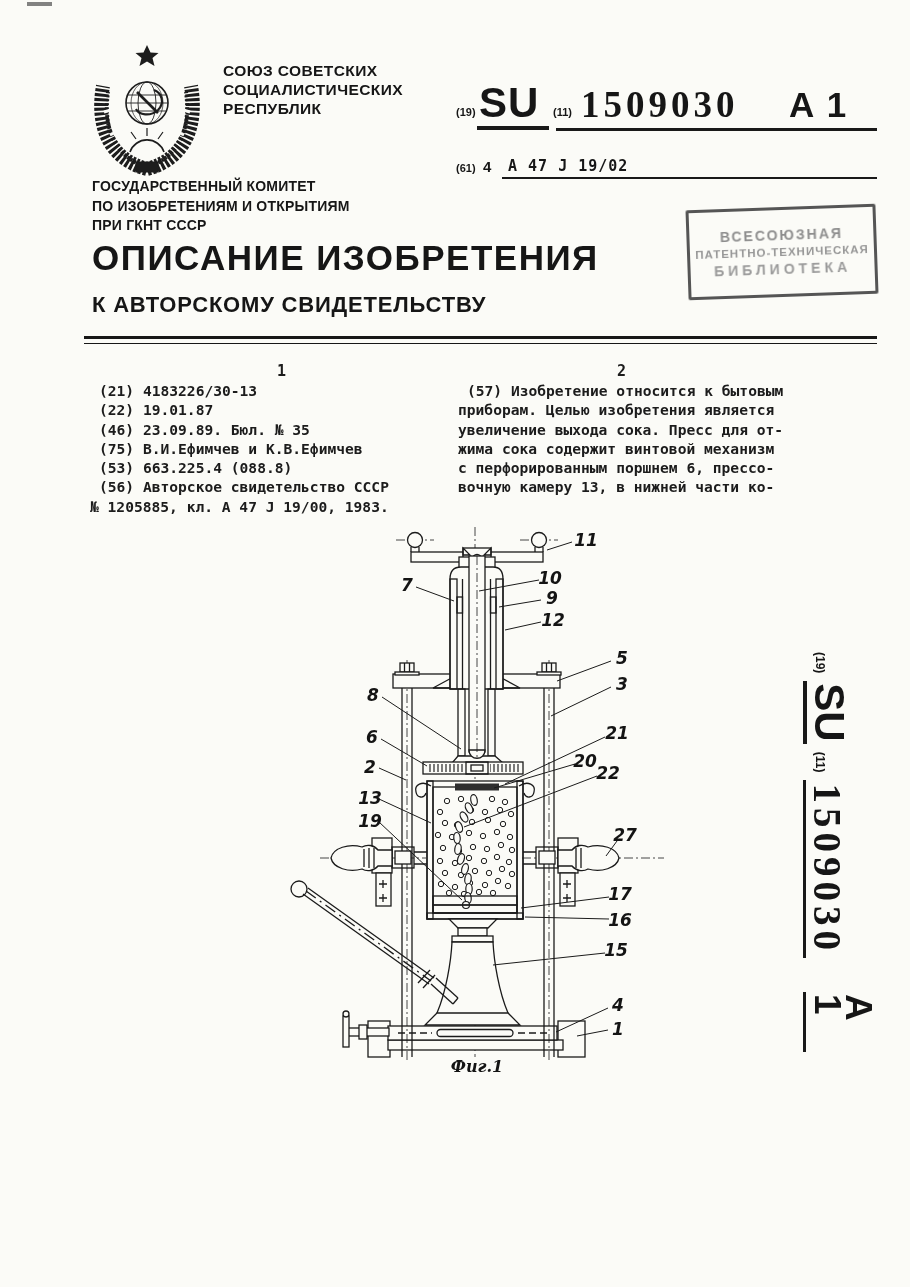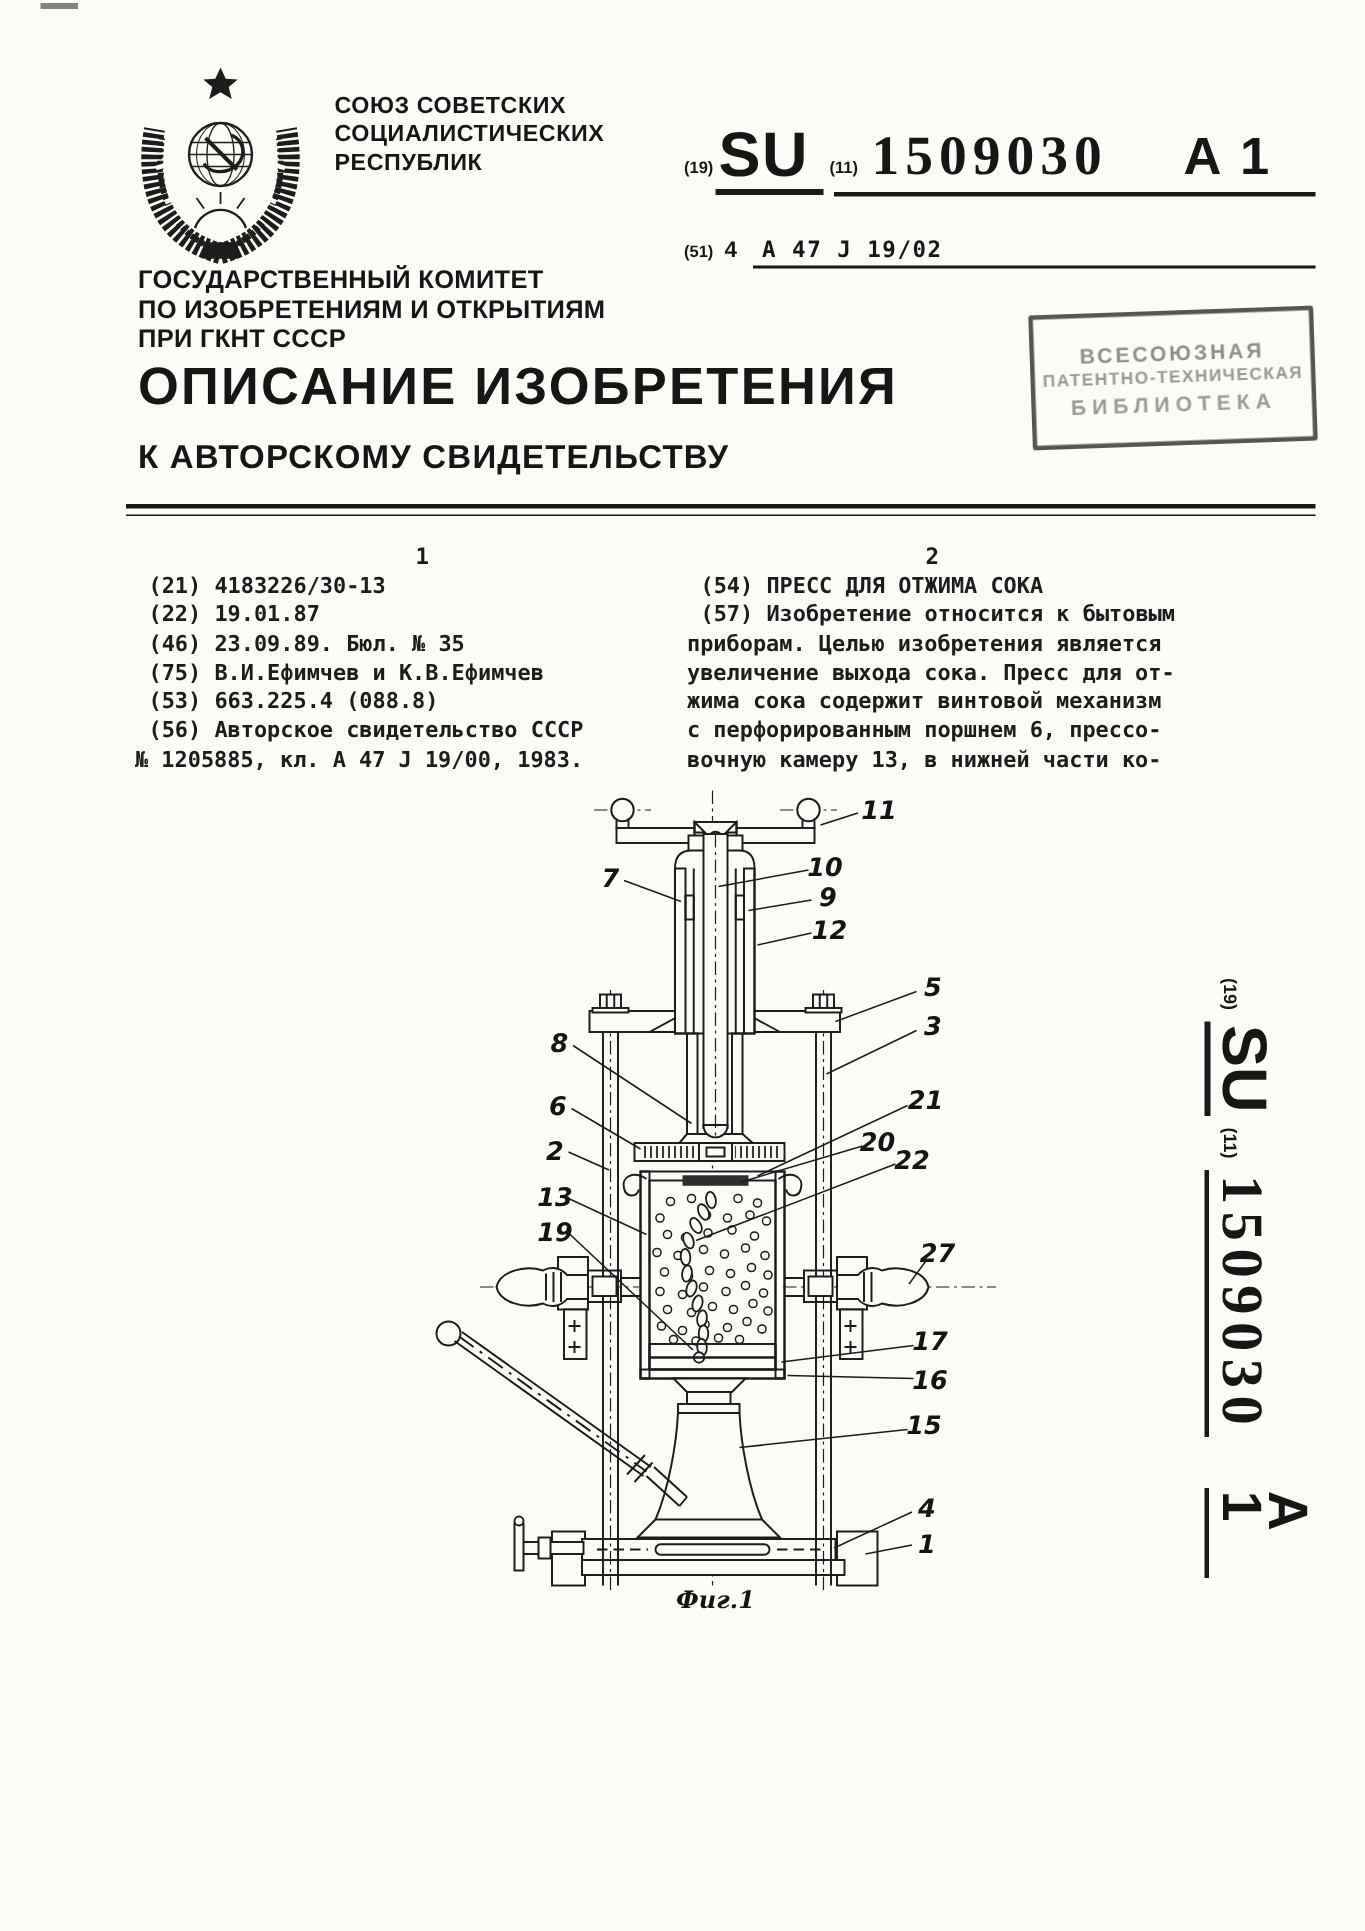--- a/index.html
+++ b/index.html
@@ -3,21 +3,21 @@
 <meta charset="utf-8">
 <style>
   html,body{margin:0;padding:0;background:#888;}
   .page{position:relative;width:910px;height:1287px;background:#fbfbf7;overflow:hidden;
         font-family:"Liberation Sans",sans-serif;color:#161616;}
   .abs{position:absolute;}
 
   
   .corner-mark{left:27px;top:2px;width:25px;height:4px;background:#5a5a5a;opacity:.75;}
   .union-text{left:223px;top:61px;font-size:15.5px;font-weight:bold;line-height:19px;letter-spacing:.4px;}
-  .committee-text{left:92px;top:177px;font-size:17px;font-weight:bold;line-height:19.5px;letter-spacing:.2px;}
+  .committee-text{left:92px;top:177px;font-size:14px;font-weight:bold;line-height:19.5px;letter-spacing:.2px;}
   .tiny{font-size:11px;font-weight:bold;}
   .su-big{left:479px;top:82px;font-size:42px;font-weight:bold;letter-spacing:1px;line-height:1;}
   .su-under{left:477px;top:126px;width:72px;height:4px;background:#191919;}
   .num-big{left:581px;top:86px;font-family:"Liberation Serif",serif;font-weight:bold;font-size:37px;letter-spacing:4px;line-height:1;}
   .kind-big{left:789px;top:87px;font-size:35px;font-weight:bold;letter-spacing:2px;line-height:1;}
   .num-under{left:556px;top:128px;width:321px;height:3px;background:#191919;}
   .cls-val{left:508px;top:157px;font-family:"DejaVu Sans Mono",monospace;font-size:15px;font-weight:bold;letter-spacing:1px;}
   .cls-under{left:502px;top:177px;width:375px;height:2px;background:#191919;}
   .stamp{left:687px;top:207px;width:184px;height:84px;border:3px solid #555;border-radius:2px;
          transform:rotate(-2deg);display:flex;flex-direction:column;justify-content:center;align-items:center;
@@ -92,21 +92,21 @@
     </div>
 
   <span class="abs tiny" style="left:456px;top:106px">(19)</span>
   <span class="abs su-big">SU</span>
   <div class="abs su-under"></div>
   <span class="abs tiny" style="left:553px;top:106px">(11)</span>
   <span class="abs num-big">1509030</span>
   <span class="abs kind-big">A 1</span>
   <div class="abs num-under"></div>
 
-  <span class="abs tiny" style="left:456px;top:162px">(51)</span>
+  <span class="abs tiny" style="left:456px;top:162px">(61)</span>
   <span class="abs" style="left:483px;top:158px;font-size:15px;font-weight:bold">4</span>
   <span class="abs cls-val">A 47 J 19/02</span>
   <div class="abs cls-under"></div>
 
   <div class="abs stamp">
     <div class="s1">ВСЕСОЮЗНАЯ</div>
     <div class="s2">ПАТЕНТНО-ТЕХНИЧЕСКАЯ</div>
     <div class="s3">БИБЛИОТЕКА</div>
   </div>
 
@@ -122,21 +122,20 @@
       <div class="ind">(21) 4183226/30-13</div>
       <div class="ind">(22) 19.01.87</div>
       <div class="ind">(46) 23.09.89. Бюл. № 35</div>
       <div class="ind">(75) В.И.Ефимчев и К.В.Ефимчев</div>
       <div class="ind">(53) 663.225.4 (088.8)</div>
       <div class="ind">(56) Авторское свидетельство СССР</div>
       <div>№ 1205885, кл. A 47 J 19/00, 1983.</div>
     </div>
 
   <div class="abs typew colblock" style="left:458px">
-      <div class="ind">(54) ПРЕСС ДЛЯ ОТЖИМА СОКА</div>
       <div class="ind">(57) Изобретение относится к бытовым</div>
       <div>приборам. Целью изобретения является</div>
       <div>увеличение выхода сока. Пресс для от-</div>
       <div>жима сока содержит винтовой механизм</div>
       <div>с перфорированным поршнем 6, прессо-</div>
       <div>вочную камеру 13, в нижней части ко-</div>
     </div>
 
   <svg id="fig" class="abs" style="left:270px;top:519px" width="400" height="562" viewBox="270 519 400 562">
     <defs>

